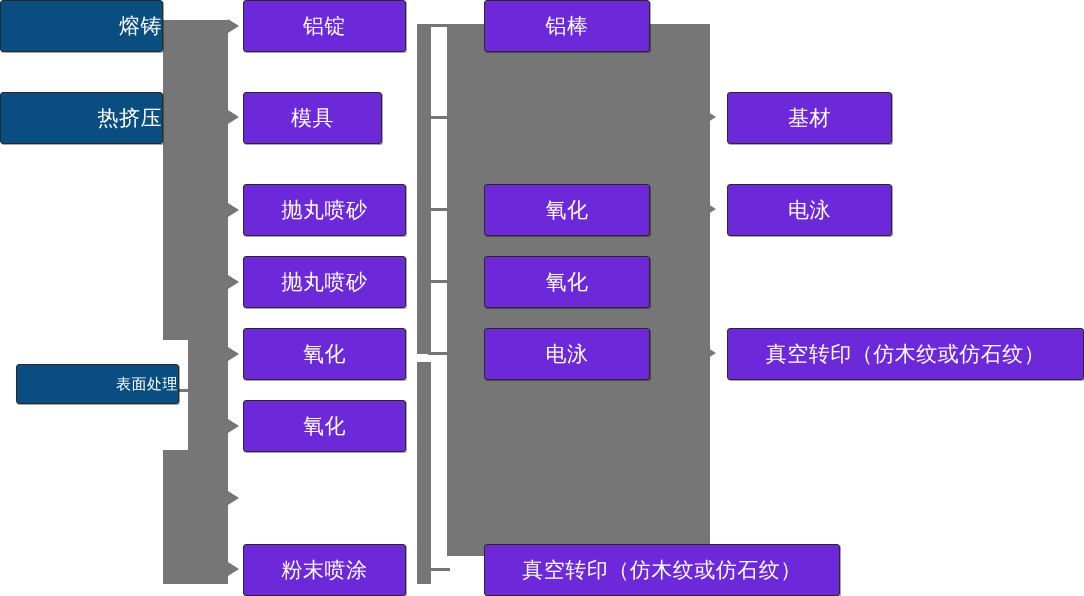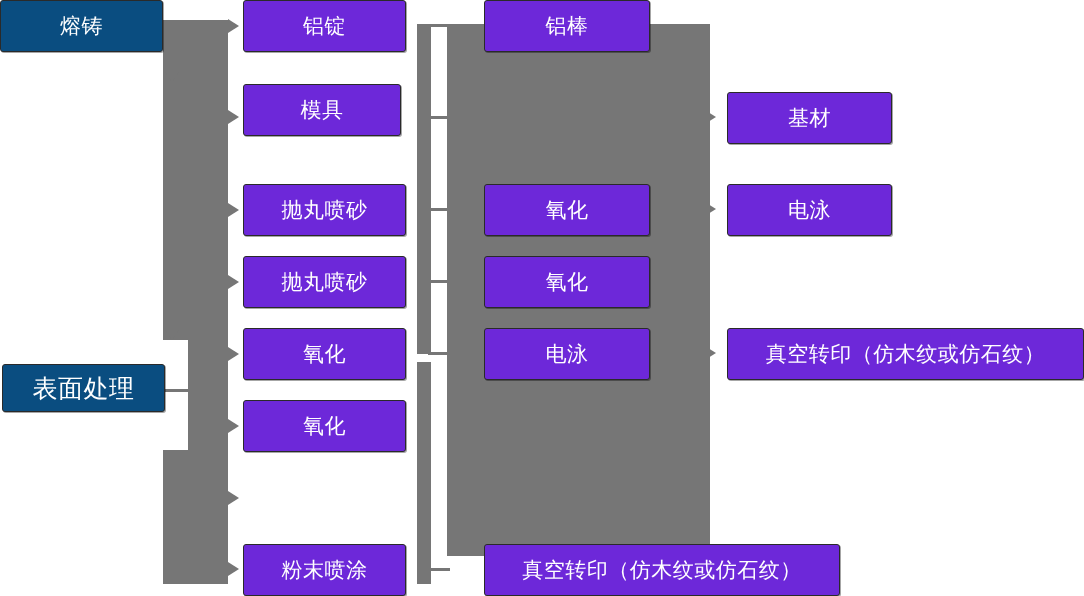--- a/index.html
+++ b/index.html
@@ -20,21 +20,21 @@
     color:#ffffff;
     border:1px solid #2a2a2a;
     border-radius:3px;
     text-align:center;
     line-height:1.15;
     letter-spacing:0.5px;
     box-shadow:1px 1px 0 rgba(0,0,0,0.35);
     z-index:6;
     white-space:nowrap;
   }
-  .node.dark{ background:#0a4d80; }
+  .node.dark{ background:#0a4d80;justify-content:flex-end; }
   .node.light{ background:#6d28d9; }
   .node .txt{pointer-events:none;}
 
   
   .gbar{
     position:absolute;
     background:#767676;
     z-index:2;
   }
   
@@ -105,28 +105,31 @@
   <div class="gstub" style="left:428px;top:352px;width:22px;"></div>
   <div class="gstub" style="left:428px;top:568px;width:22px;"></div>
 
   <div class="garrow small" style="left:708px;top:112px;"></div>
   <div class="garrow small" style="left:708px;top:204px;"></div>
   <div class="garrow small" style="left:708px;top:348px;"></div>
 
   <div class="node dark" style="left:0px;top:0px;width:163px;height:52px;font-size:21px;">
     <span class="txt">熔铸</span>
   </div>
-  <div class="node dark" style="left:2px;top:364px;width:163px;height:48px;font-size:25px;">
+  <div class="node dark" style="left:0px;top:92px;width:163px;height:52px;font-size:21px;">
+    <span class="txt">热挤压</span>
+  </div>
+  <div class="node dark" style="left:16px;top:364px;width:163px;height:40px;font-size:15px;">
     <span class="txt">表面处理</span>
   </div>
 
   <div class="node light" style="left:243px;top:0px;width:163px;height:52px;font-size:21px;">
     <span class="txt">铝锭</span>
   </div>
-  <div class="node light" style="left:243px;top:84px;width:158px;height:52px;font-size:21px;">
+  <div class="node light" style="left:243px;top:92px;width:139px;height:52px;font-size:21px;">
     <span class="txt">模具</span>
   </div>
   <div class="node light" style="left:243px;top:184px;width:163px;height:52px;font-size:21px;">
     <span class="txt">抛丸喷砂</span>
   </div>
   <div class="node light" style="left:243px;top:256px;width:163px;height:52px;font-size:21px;">
     <span class="txt">抛丸喷砂</span>
   </div>
   <div class="node light" style="left:243px;top:328px;width:163px;height:52px;font-size:21px;">
     <span class="txt">氧化</span>

